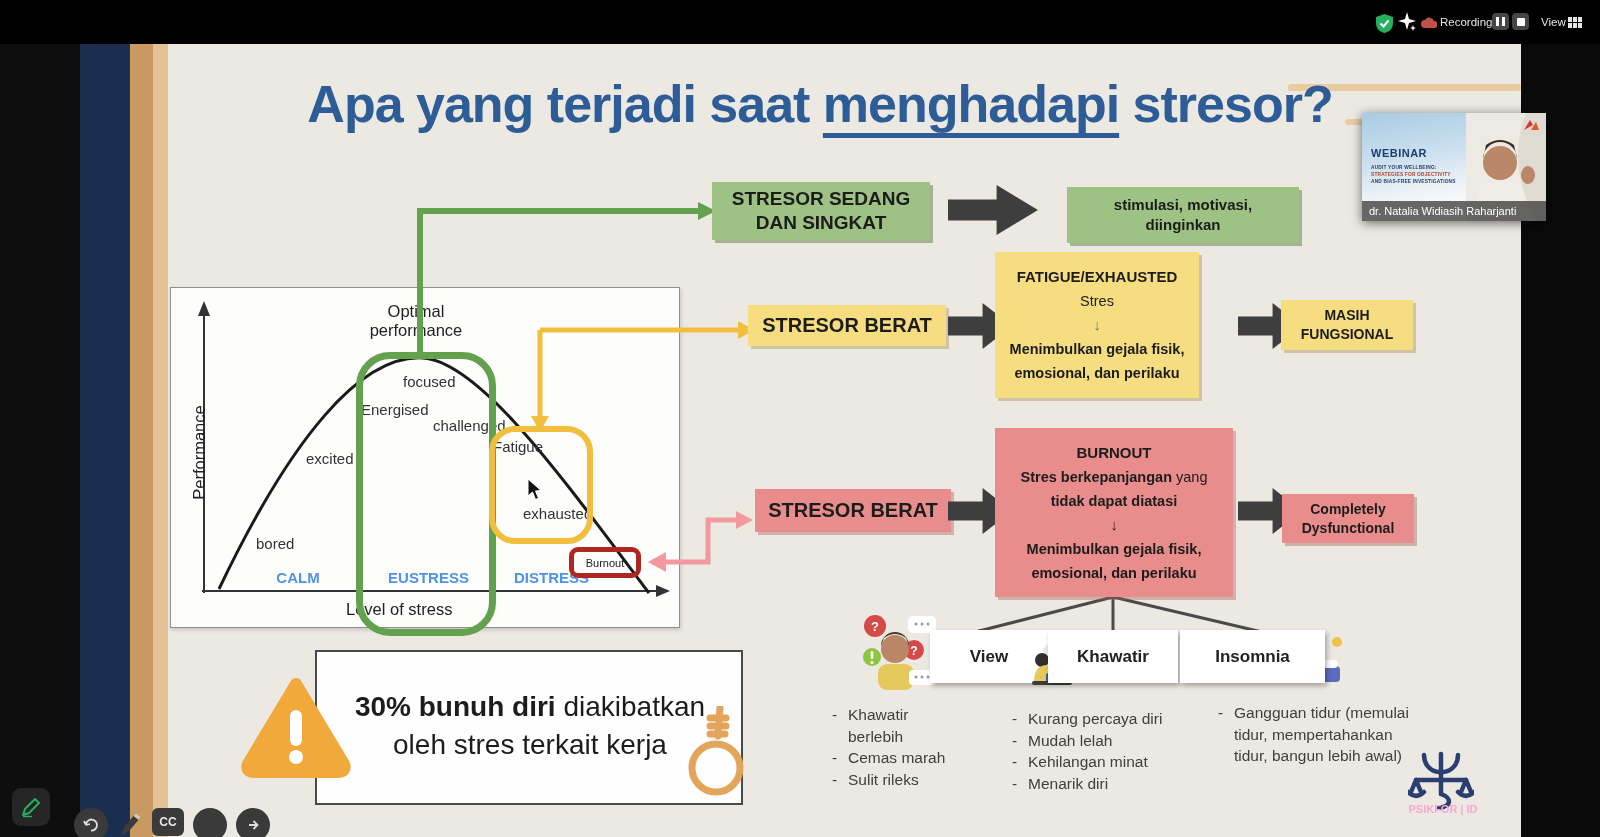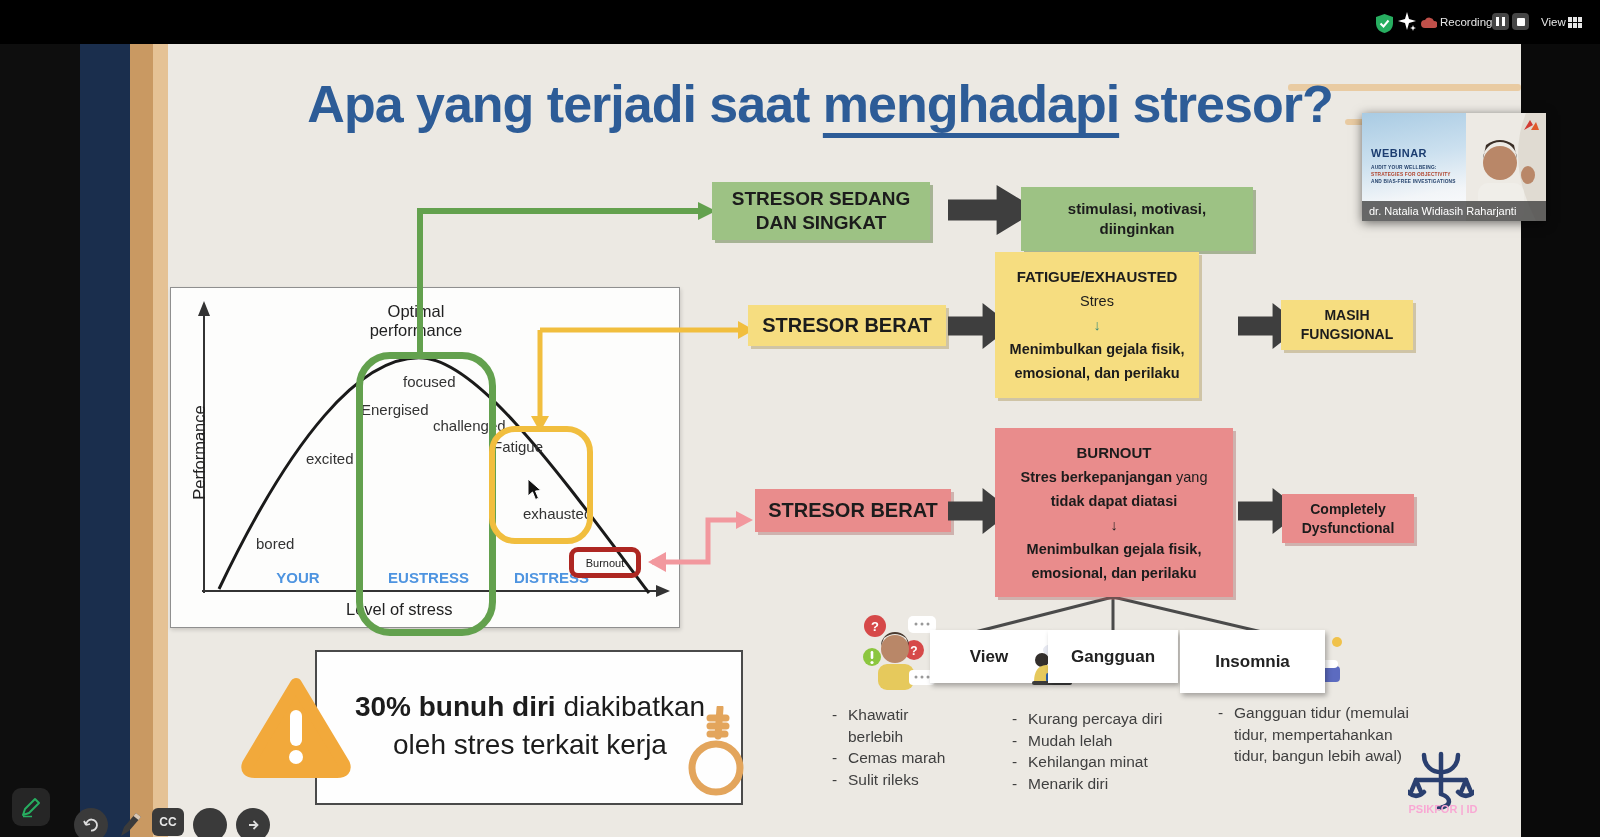--- a/index.html
+++ b/index.html
@@ -112,21 +112,21 @@
       <div class="clabel cbig" style="left:175px; top:312px; width:150px; ">Level of stress</div>
 
       <div class="clabel" style="left:85px; top:247px;">bored</div>
       <div class="clabel" style="left:135px; top:162px;">excited</div>
       <div class="clabel" style="left:190px; top:113px;">Energised</div>
       <div class="clabel" style="left:232px; top:85px;">focused</div>
       <div class="clabel" style="left:262px; top:129px;">challenged</div>
       <div class="clabel" style="left:322px; top:150px;">Fatigue</div>
       <div class="clabel" style="left:352px; top:217px;">exhausted</div>
 
-      <div class="zone" style="left:82px;  top:281px; width:90px;">YOUR</div>
+      <div class="zone" style="left:82px;  top:281px; width:90px;">CALM</div>
       <div class="zone" style="left:205px; top:281px; width:105px;">EUSTRESS</div>
       <div class="zone" style="left:328px; top:281px; width:105px;">DISTRESS</div>
 
       <div class="zrect zr-green"></div>
       <div class="zrect zr-yellow"></div>
       <div class="zrect zr-red">
           <span>Burnout</span>
         </div>
     </div>
 
@@ -142,21 +142,21 @@
       <path d="M 572 518 L 628 518 L 628 476 L 658 476" fill="none" stroke="#F2989E" stroke-width="5"></path>
       <polygon points="586,508 586,528 568,518" fill="#F2989E"></polygon>
       <polygon points="656,467 656,485 673,476" fill="#F2989E"></polygon>
 
       <path d="M 1033 553 L 895 588 M 1033 553 L 1033 588 M 1033 553 L 1182 588" fill="none" stroke="#4a4a4a" stroke-width="3"></path>
     </svg>
 
     <div class="fbox fgreen src" style="left:632px; top:138px; width:218px; height:58px; font-size:19px; line-height:24px;">STRESOR SEDANG
 DAN SINGKAT</div>
     <div class="barrow" style="left:868px; top:140px; width:90px; height:52px;"></div>
-    <div class="fbox fgreen" style="left:941px; top:143px; width:232px; height:64px; font-size:15px; font-weight:600; line-height:20px;">stimulasi, motivasi,
+    <div class="fbox fgreen" style="left:987px; top:143px; width:232px; height:56px; font-size:15px; font-weight:600; line-height:20px;">stimulasi, motivasi,
 diinginkan</div>
 
     <div class="fbox fyellow src" style="left:668px; top:261px; width:198px; height:41px;">STRESOR BERAT</div>
     <div class="barrow" style="left:868px; top:258px; width:64px; height:48px;"></div>
     <div class="fbox fyellow" style="left:915px; top:208px; width:204px; height:146px; font-size:14.5px; line-height:24px;">
       <div style="font-weight:bold; font-size:15px;">FATIGUE/EXHAUSTED</div>
       <div>Stres</div>
       <div class="teal">↓</div>
       <div style="font-weight:bold;">Menimbulkan gejala fisik,</div>
       <div style="font-weight:bold;">emosional, dan perilaku</div>
@@ -201,30 +201,30 @@
     </svg>
     <div class="sybox" style="left:850px; top:586px; width:118px; height:53px;">View</div>
 
     <svg class="abs" style="left:948px; top:596px;" width="52" height="46">
       <ellipse cx="30" cy="10" rx="15" ry="7" fill="#E7E9F2"></ellipse>
       <circle cx="14" cy="20" r="7" fill="#332F2C"></circle>
       <path d="M 6 42 Q 6 26 18 25 Q 30 26 30 42 Z" fill="#E6C95C"></path>
       <rect x="18" y="33" width="18" height="9" rx="2" fill="#2C5FA8"></rect>
       <rect x="4" y="41" width="40" height="4" rx="2" fill="#3b3b3b"></rect>
     </svg>
-    <div class="sybox" style="left:968px; top:586px; width:130px; height:53px;">Gangguan</div>
+    <div class="sybox" style="left:968px; top:586px; width:130px; height:53px;">Khawatir</div>
 
     <svg class="abs" style="left:1210px; top:590px;" width="56" height="52">
       <circle cx="47" cy="8" r="5" fill="#F0C24B"></circle>
       <path d="M 22 8 A 10 10 0 1 0 34 22 A 10 10 0 0 1 22 8 Z" fill="#8E9FD6"></path>
       <rect x="6" y="32" width="44" height="16" rx="4" fill="#5C6BC0"></rect>
       <circle cx="16" cy="30" r="7" fill="#D8DEF0"></circle>
       <rect x="24" y="26" width="24" height="8" rx="4" fill="#fff"></rect>
     </svg>
-    <div class="sybox" style="left:1100px; top:586px; width:145px; height:63px;">Insomnia</div>
+    <div class="sybox" style="left:1100px; top:586px; width:145px; height:53px;">Insomnia</div>
 
     <ul class="blist" style="left:752px; top:660px; width:128px;">
       <li>Khawatir berlebih</li>
       <li>Cemas marah</li>
       <li>Sulit rileks</li>
     </ul>
     <ul class="blist" style="left:1138px; top:658px; width:212px;">
       <li>Gangguan tidur (memulai tidur, mempertahankan tidur, bangun lebih awal)</li>
     </ul>
     <ul class="blist" style="left:932px; top:664px; width:190px;">

